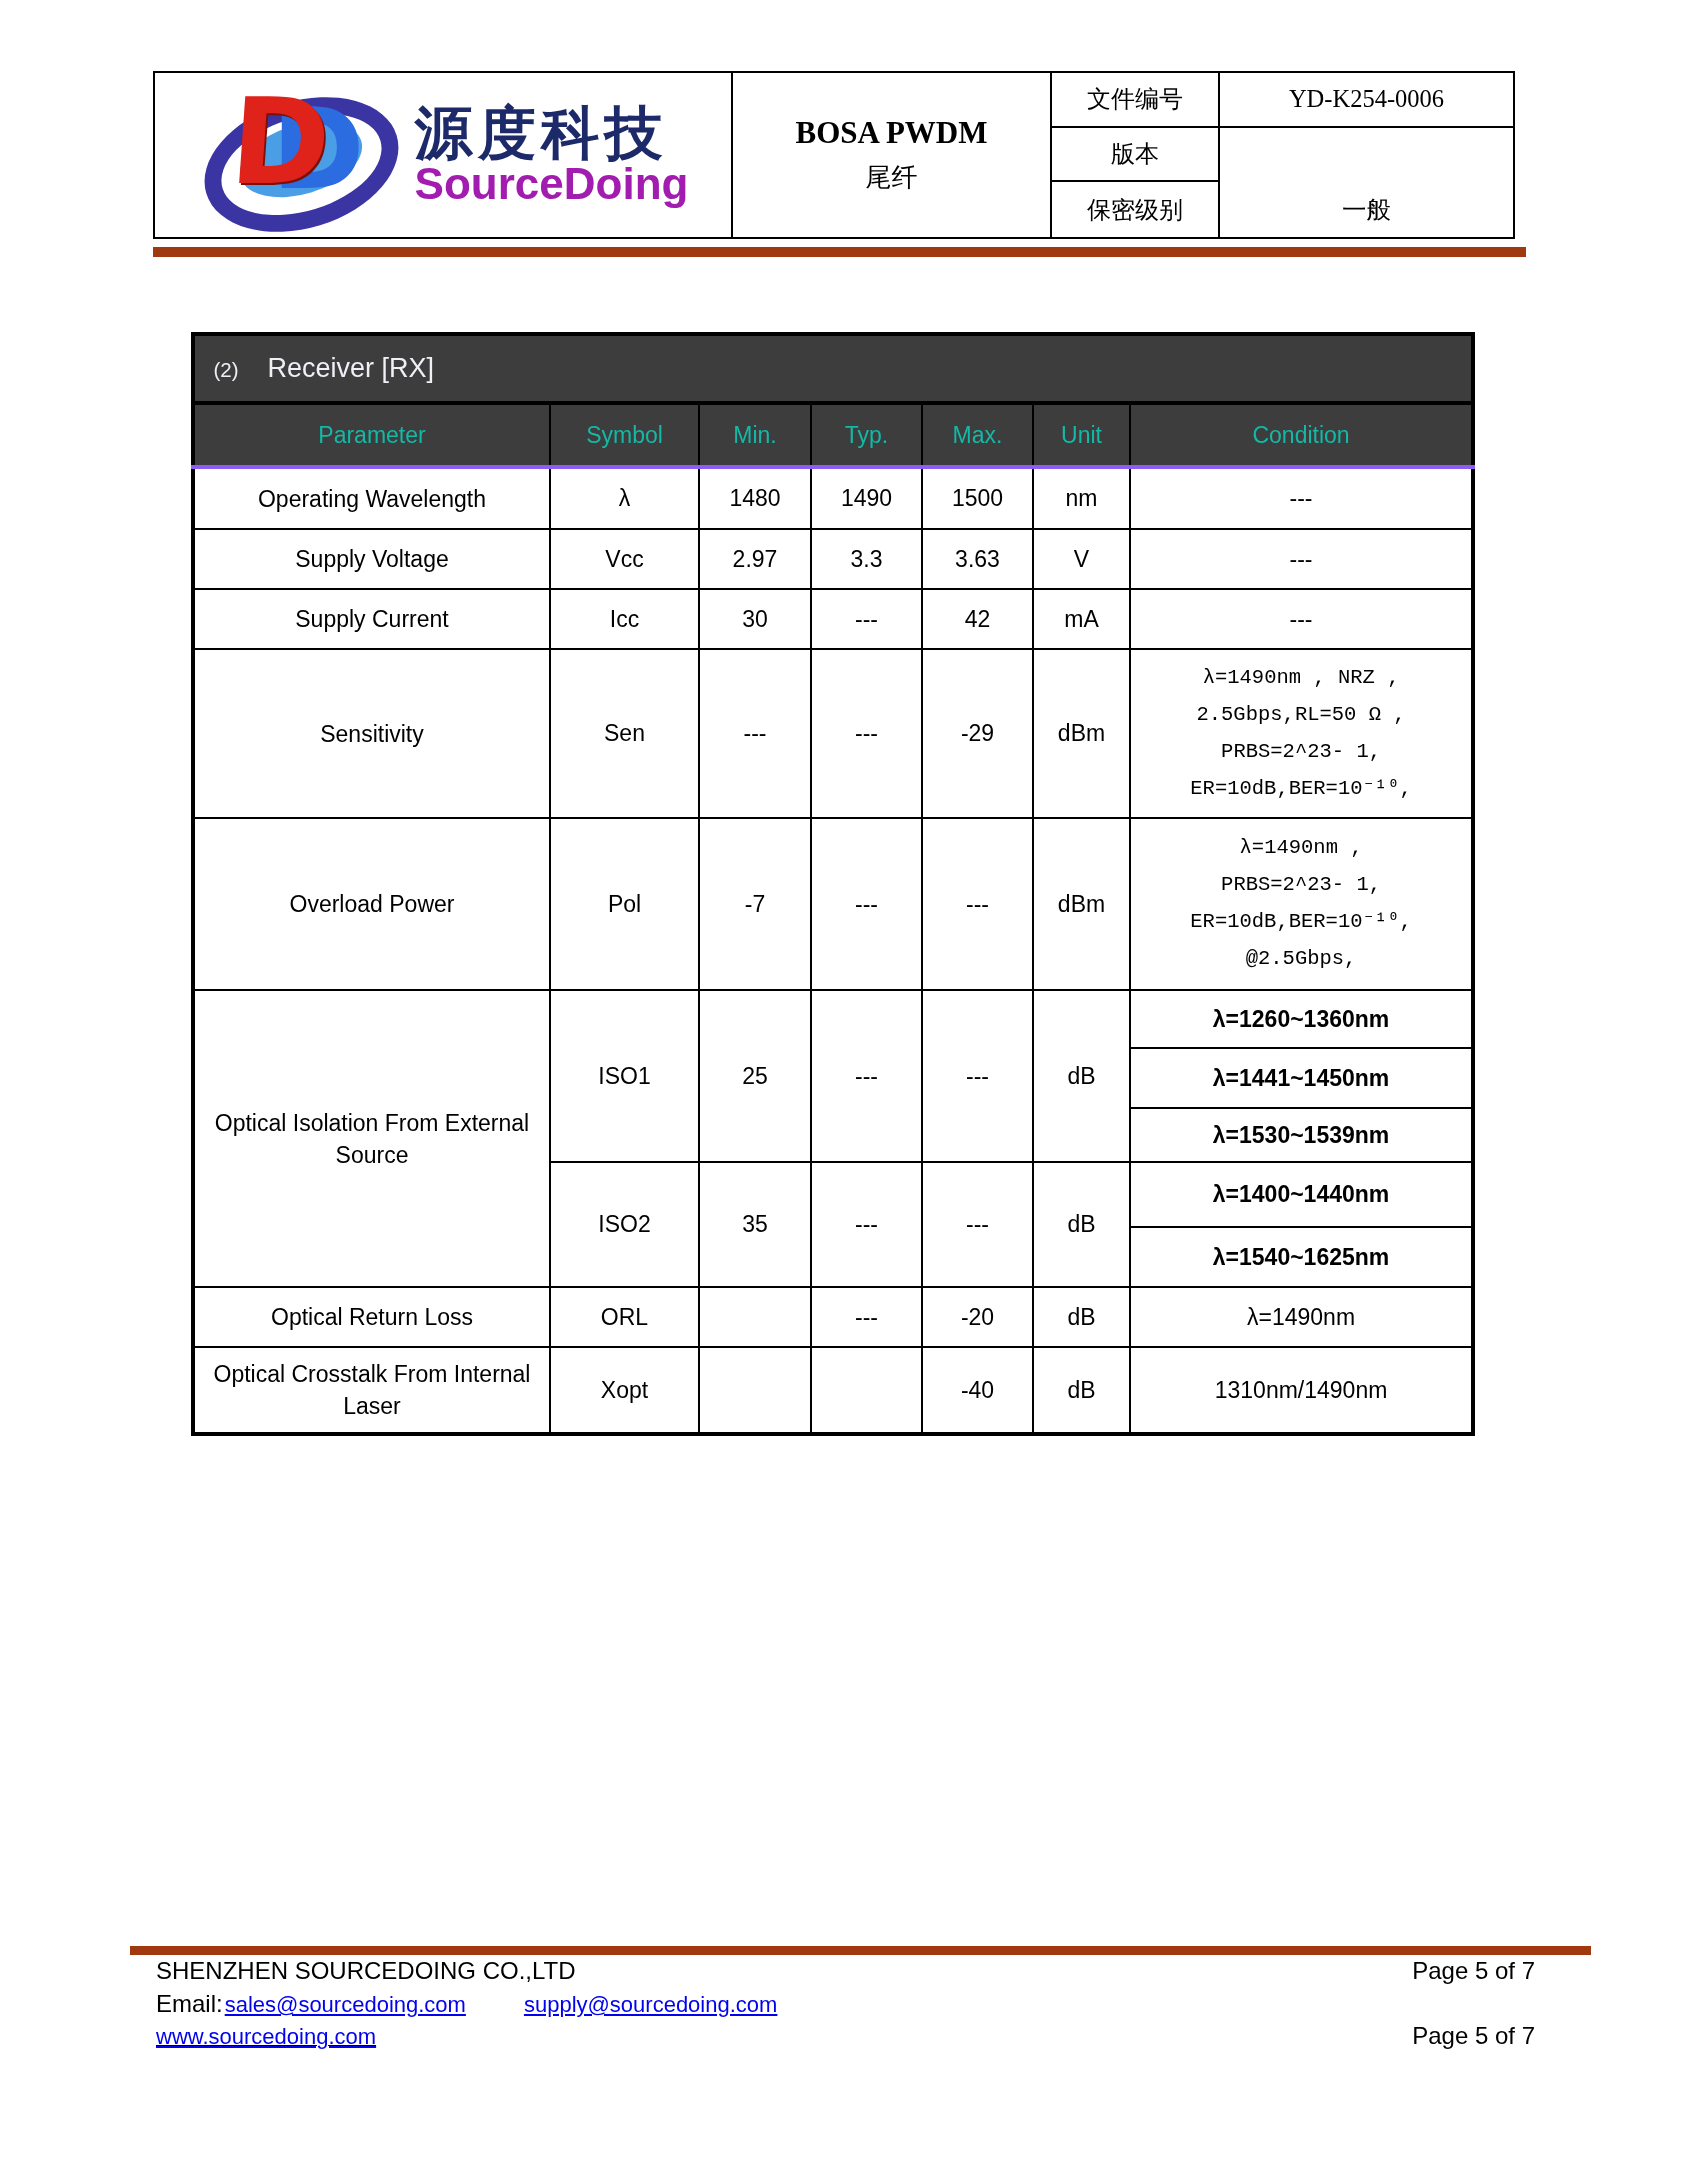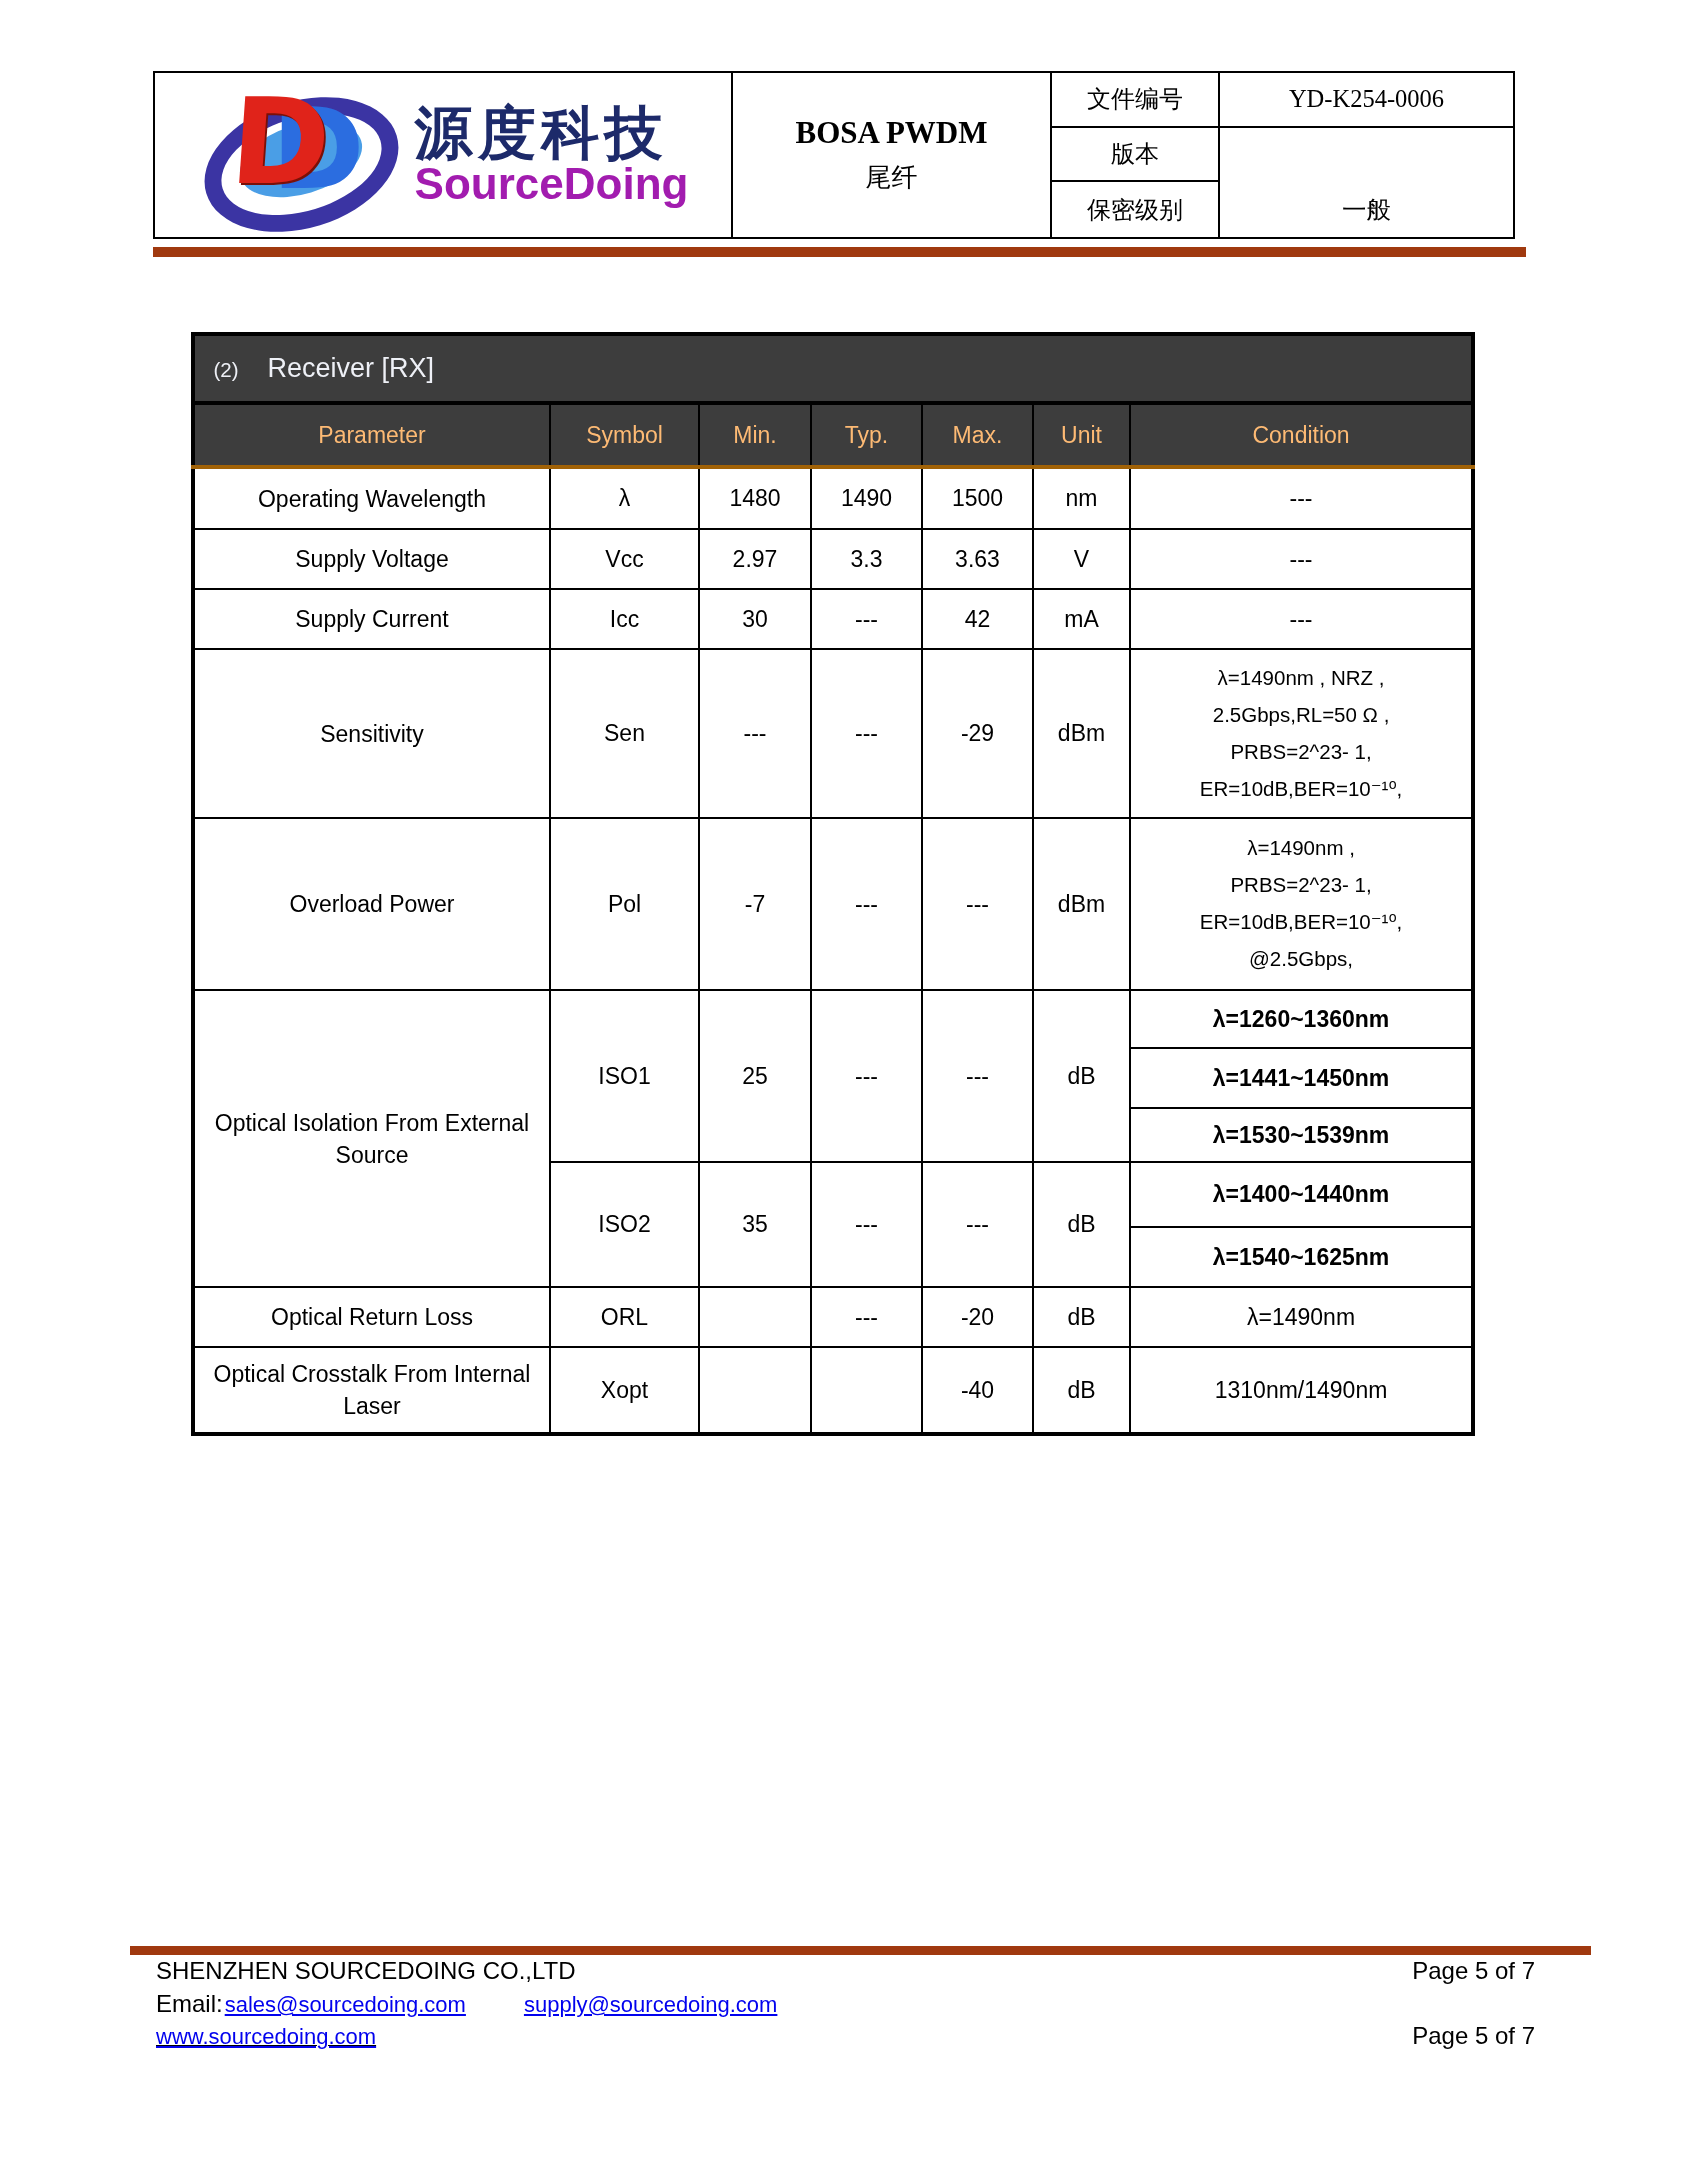--- a/index.html
+++ b/index.html
@@ -49,24 +49,24 @@
   
   table.spec {
     position:absolute; left:191px; top:332px; width:1280px;
     border-collapse:collapse; table-layout:fixed; border:4.6px solid #000;padding-left:46px;
   }
   table.spec td { border:2.6px solid #000; font-size:23px; text-align:center; vertical-align:middle; padding:0; }
   tr.title-row td { background:#3d3d3d; color:#eef0f6; height:65px; text-align:left;
     padding-left:18.5px; border-bottom:4px solid #000; }
   .section-no { font-size:20.5px; margin-right:29px; }
   .section-title { font-size:27px; }
-  tr.head-row td { background:#3d3d3d; color:#fdba74; height:60px; font-size:23px; border-bottom:4px solid #a16207; }
+  tr.head-row td { background:#3d3d3d; color:#14b8a6; height:60px; font-size:23px; border-bottom:4px solid #8b5cf6; }
   td.param { text-align:left; padding-left:14.6px; padding-right:10.6px; line-height:32px; }
   .cond-lines { display:flex; flex-direction:column; gap:14.6px;
-    font-size:20.5px; line-height:22.5px; padding:9.3px 4px; }
+    font-size:20.5px; line-height:22.5px; padding:9.3px 4px;font-family:Liberation Mono, monospace; }
   .cond-sub { font-size:22px;font-weight:bold; }
 
   
   .footer-rule { position:absolute; left:130px; top:1946px; width:1461px; height:9.3px; background:#a0390f; }
   .f-company { position:absolute; left:156px; top:1957px; font-size:24px; }
   .f-page-top { position:absolute; right:152px; top:1957px; font-size:24px; }
   .f-email-line { position:absolute; left:156px; top:1990px; display:flex; align-items:baseline; }
   .f-email-label { font-size:24px; margin-right:2px; }
   a.doc-link { color:#0202ee; text-decoration:underline; font-size:22px; cursor:pointer; }
   .gap-wide { margin-left:58px; }

